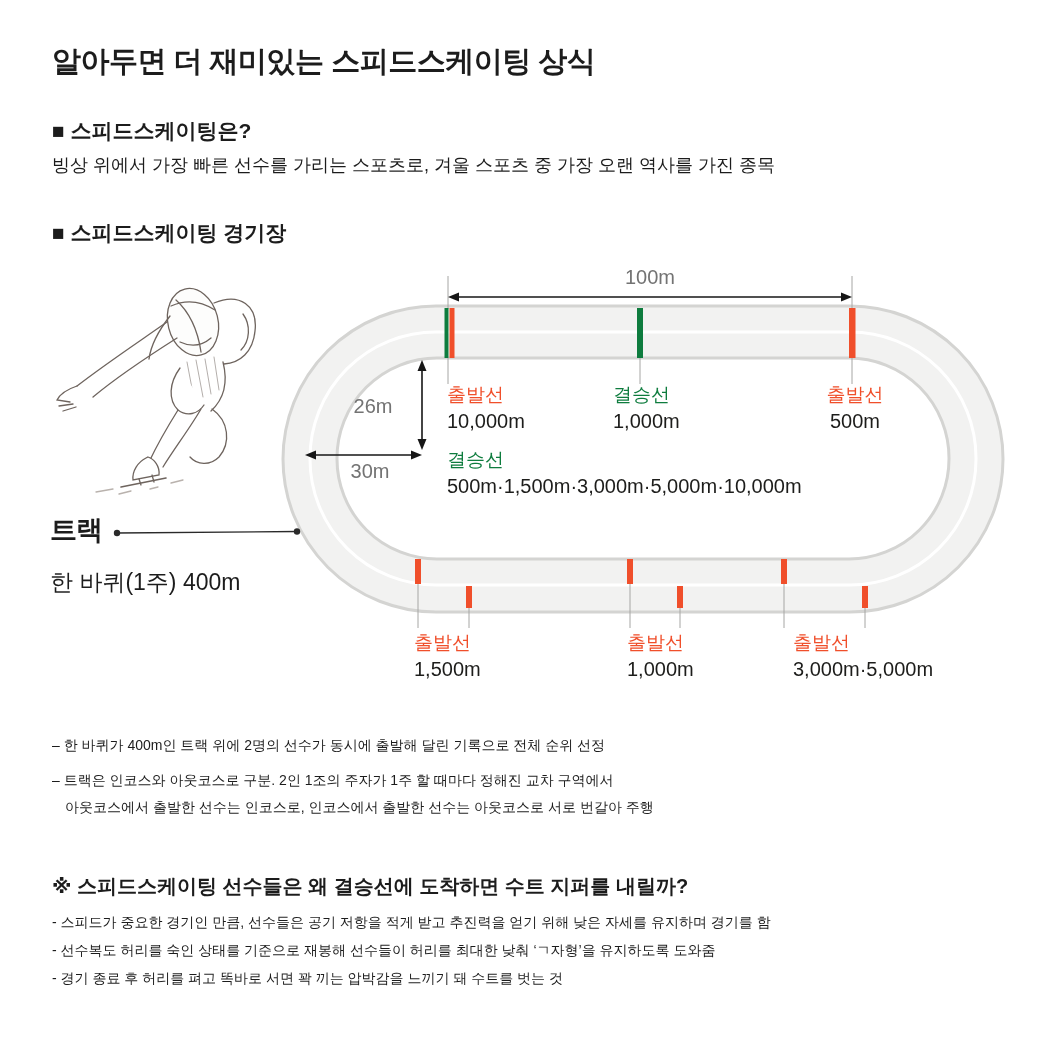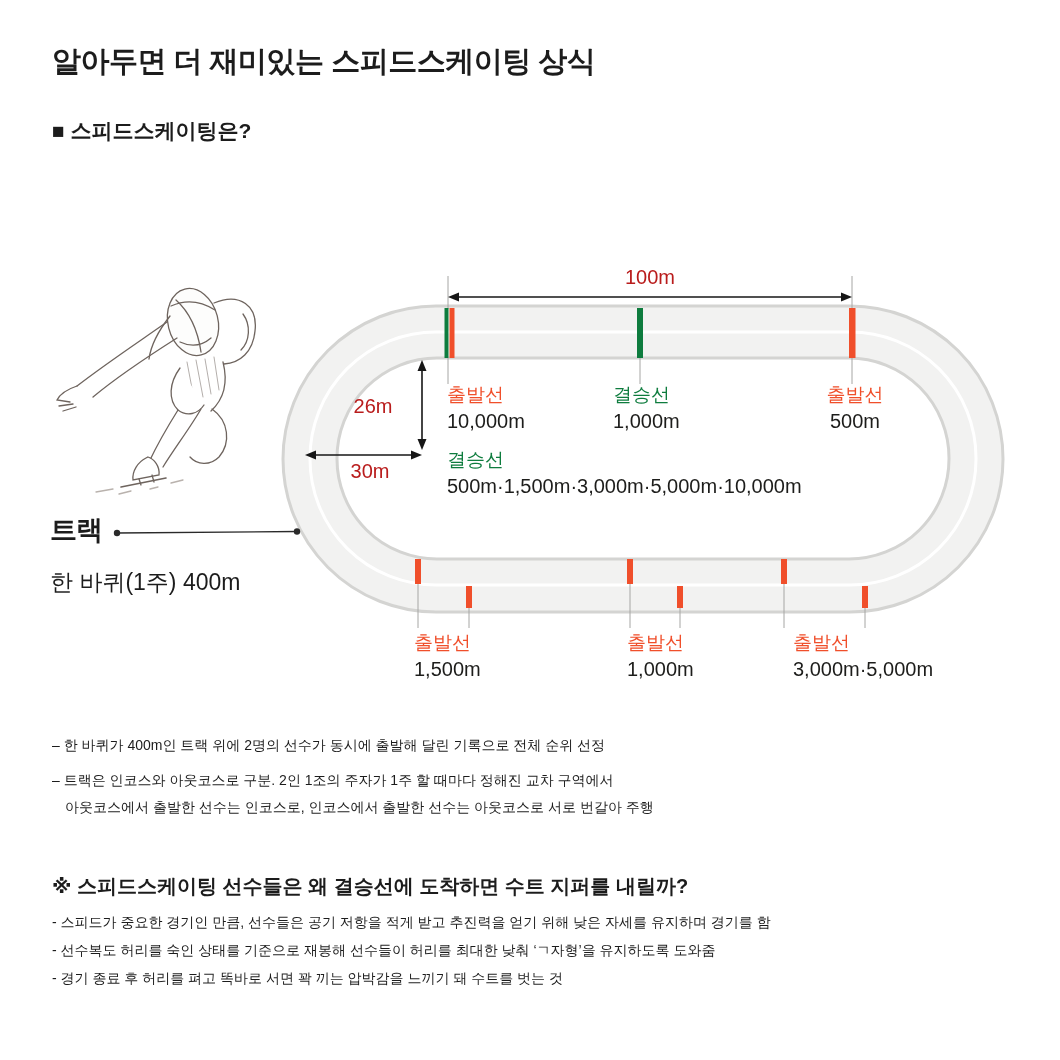--- a/index.html
+++ b/index.html
@@ -5,21 +5,21 @@
   html,body{margin:0;padding:0;background:#ffffff;}
   .page{
     position:relative;width:1060px;height:1060px;background:#ffffff;overflow:hidden;
     font-family:"Liberation Sans","DejaVu Sans",sans-serif;color:#1c1c1c;
   }
   .abs{position:absolute;}
   .title{font-size:29px;font-weight:700;letter-spacing:-0.5px;white-space:nowrap;}
   .h2{font-size:21px;font-weight:700;white-space:nowrap;}
   .body-line{font-size:18px;white-space:nowrap;}
   .note-line{font-size:14px;white-space:nowrap;line-height:27px;}
-  .measure{font-size:20px;color:#b91c1c;white-space:nowrap;}
+  .measure{font-size:20px;color:#737373;white-space:nowrap;}
   .dlabel{white-space:nowrap;}
   .dl-type{font-size:19px;font-weight:400;line-height:21px;}
   .dl-type.start{color:var(--start,#f04f2b);}
   .dl-type.finish{color:var(--finish,#0e7c3e);}
   .dl-value{font-size:20px;color:#1d1d1b;margin-top:5px;line-height:22px;}
   .track-name{font-size:27px;font-weight:700;letter-spacing:-1px;}
   .track-sub{font-size:23px;margin-top:19px;white-space:nowrap;}
   .center{text-align:center;}
   .right{text-align:center;}
   svg{display:block;}
@@ -33,21 +33,23 @@
   .arrowhead{fill:#161616;}
 </style>
 </head>
 <body>
 
 <div class="page">
 
   <div class="abs h2" style="left:52px;top:117px">■ 스피드스케이팅은?</div>
 
   <div class="abs title" style="left:52px;top:42px">알아두면 더 재미있는 스피드스케이팅 상식</div>
+  <div class="abs body-line" style="left:52px;top:153px">빙상 위에서 가장 빠른 선수를 가리는 스포츠로, 겨울 스포츠 중 가장 오랜 역사를 가진 종목</div>
 
+  <div class="abs h2" style="left:52px;top:219px">■ 스피드스케이팅 경기장</div>
 
   <svg class="abs" style="left:0;top:0" width="1060" height="1060" viewBox="0 0 1060 1060" aria-hidden="true">
 
     <g>
       <rect class="track-band" x="283" y="306" width="720" height="306" rx="153"></rect>
       <rect class="infield" x="337" y="358" width="612" height="201" rx="100"></rect>
       <rect class="divider" x="310" y="332" width="666" height="253" rx="126"></rect>
     </g>
 
     <g>

